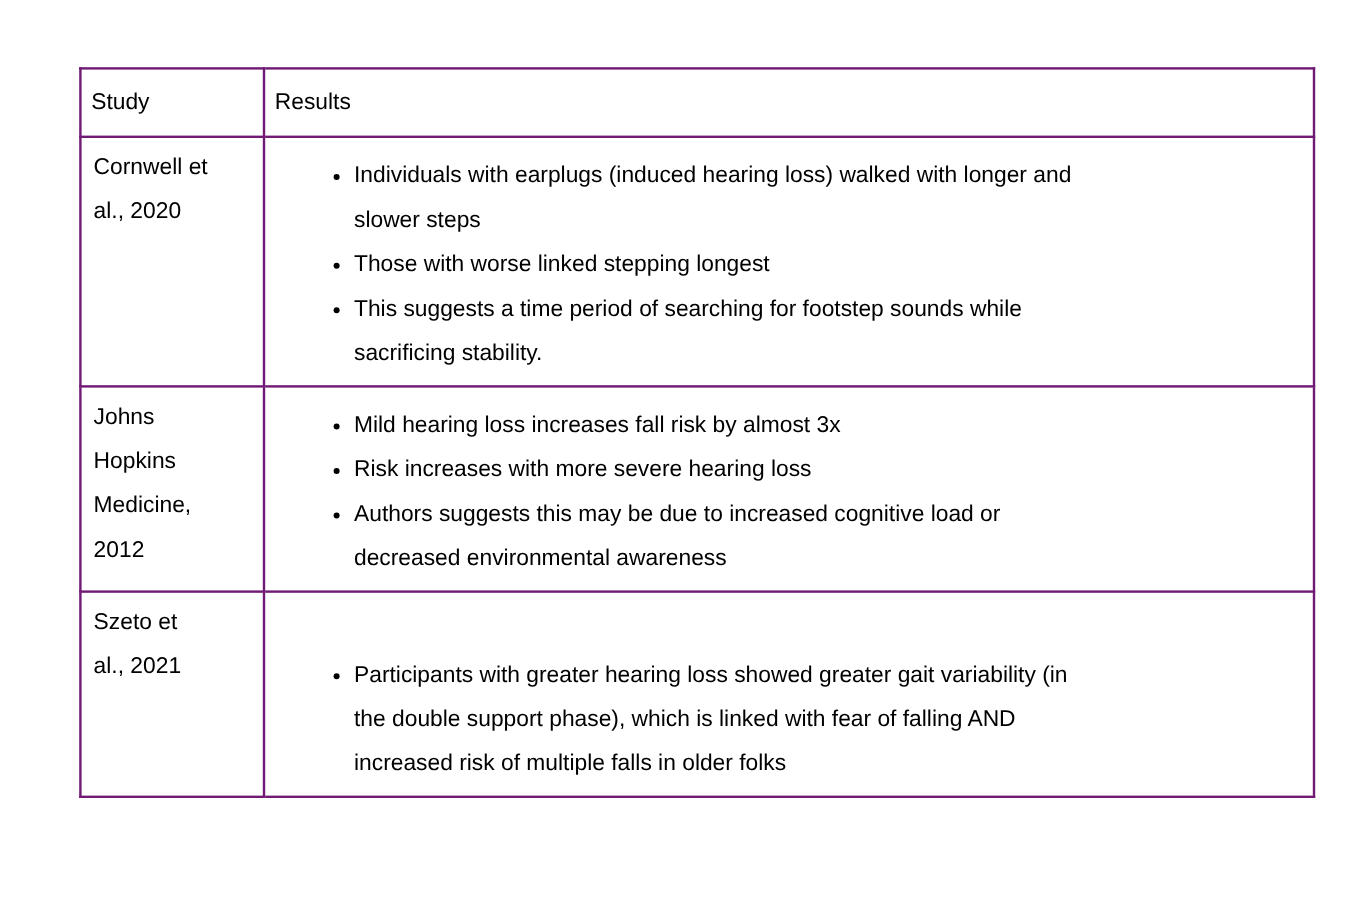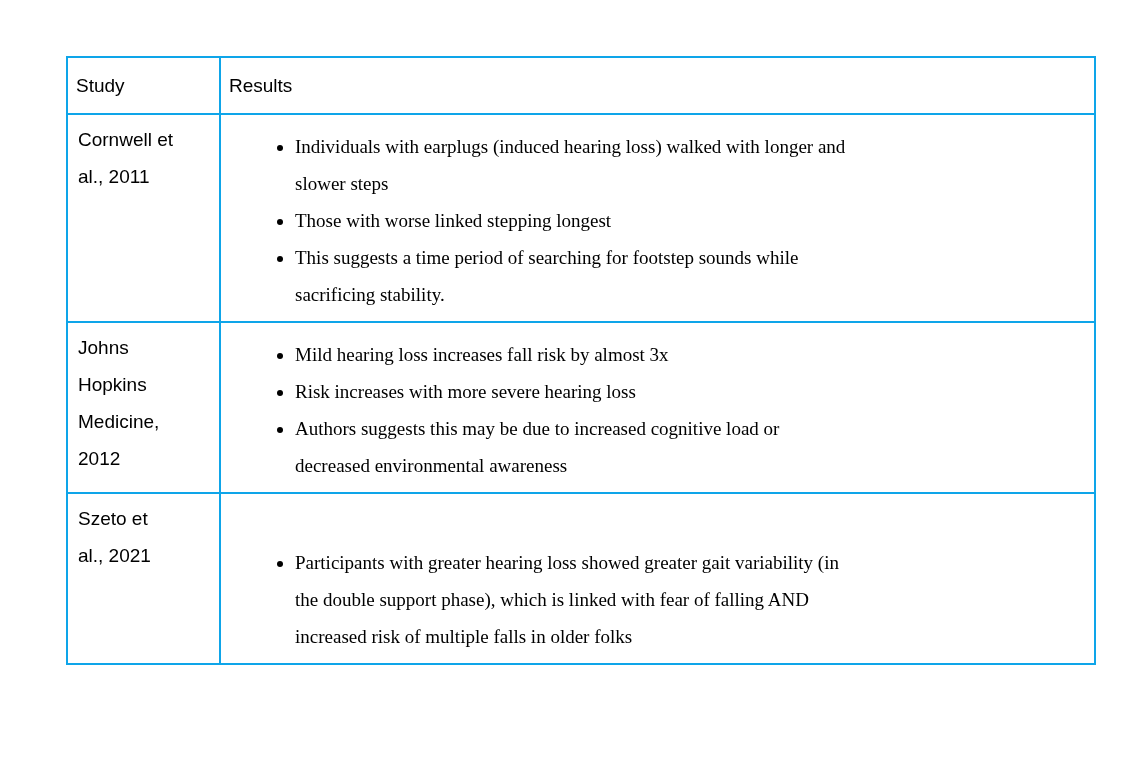--- a/index.html
+++ b/index.html
@@ -20,42 +20,41 @@
     left: 66px;
     top: 56px;
     width: 1030px;
     border-collapse: collapse;
     table-layout: fixed;
     font-size: 19px;
   }
   .col-study  { width: 153px; }
   .doc-table th,
   .doc-table td {
-    border: 2px solid #0ea5e9;
+    border: 2px solid #701a75;
     text-align: left;
     vertical-align: top;
   }
   .doc-table thead tr { height: 57px; }
   .doc-table th {
     font-weight: 400;
     vertical-align: middle;
     padding: 0 8px;
     line-height: 37px;
   }
   .row-1 { height: 205px; }
   .row-2 { height: 170px; margin-top: 32px; }
   .row-3 { height: 171px; border-radius: 12px; }
   .study-cell {
     padding: 6px 10px;
     line-height: 37px;
     white-space: pre-line;
   }
   .results-cell {
     padding: 13px 12px 8px 7px;
-    font-family: Liberation Serif, serif;
   }
   .bullet-list {
     margin: 0;
     padding: 0 0 0 67px;
     list-style: disc;
   }
   .bullet-list li {
     line-height: 37px;
     white-space: pre-line;
   }
@@ -72,21 +71,21 @@
     </colgroup>
     <thead>
       <tr>
         <th>Study</th>
         <th>Results</th>
       </tr>
     </thead>
     <tbody>
       <tr class="row-1">
         <td class="study-cell">Cornwell et
-al., 2011</td>
+al., 2020</td>
         <td class="results-cell">
           <ul class="bullet-list">
             <li>Individuals with earplugs (induced hearing loss) walked with longer and
 slower steps</li>
             <li>Those with worse linked stepping longest</li>
             <li>This suggests a time period of searching for footstep sounds while
 sacrificing stability.</li>
           </ul>
         </td>
       </tr>

